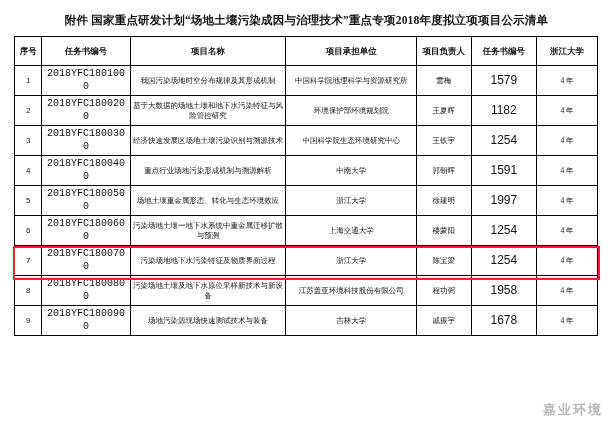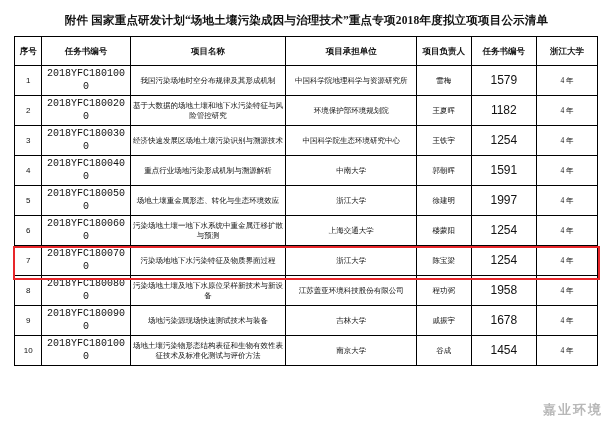--- a/index.html
+++ b/index.html
@@ -188,28 +188,19 @@
       </tr>
       <tr class="row">
         <td class="num-cell">9</td>
         <td class="code-cell">2018YFC1800900</td>
         <td class="name-cell">场地污染源现场快速测试技术与装备</td>
         <td class="org-cell">吉林大学</td>
         <td>戚振宇</td>
         <td class="fund-cell">1678</td>
         <td>4 年</td>
       </tr>
-      <tr class="row tall">
-        <td class="num-cell">10</td>
-        <td class="code-cell">2018YFC1801000</td>
-        <td class="name-cell">场地土壤污染物形态结构表征和生物有效性表征技术及标准化测试与评价方法</td>
-        <td class="org-cell">南京大学</td>
-        <td>谷成</td>
-        <td class="fund-cell">1454</td>
-        <td>4 年</td>
-      </tr>
     </tbody>
   </table>
 
   <div class="hl-box" id="hl-box" style="left: 12.5px; top: 245.594px; width: 587px; height: 34px; border-color: rgb(232, 38, 42);"></div>
 
   <div class="watermark">嘉业环境</div>
 </div>
 
 </body></html>

